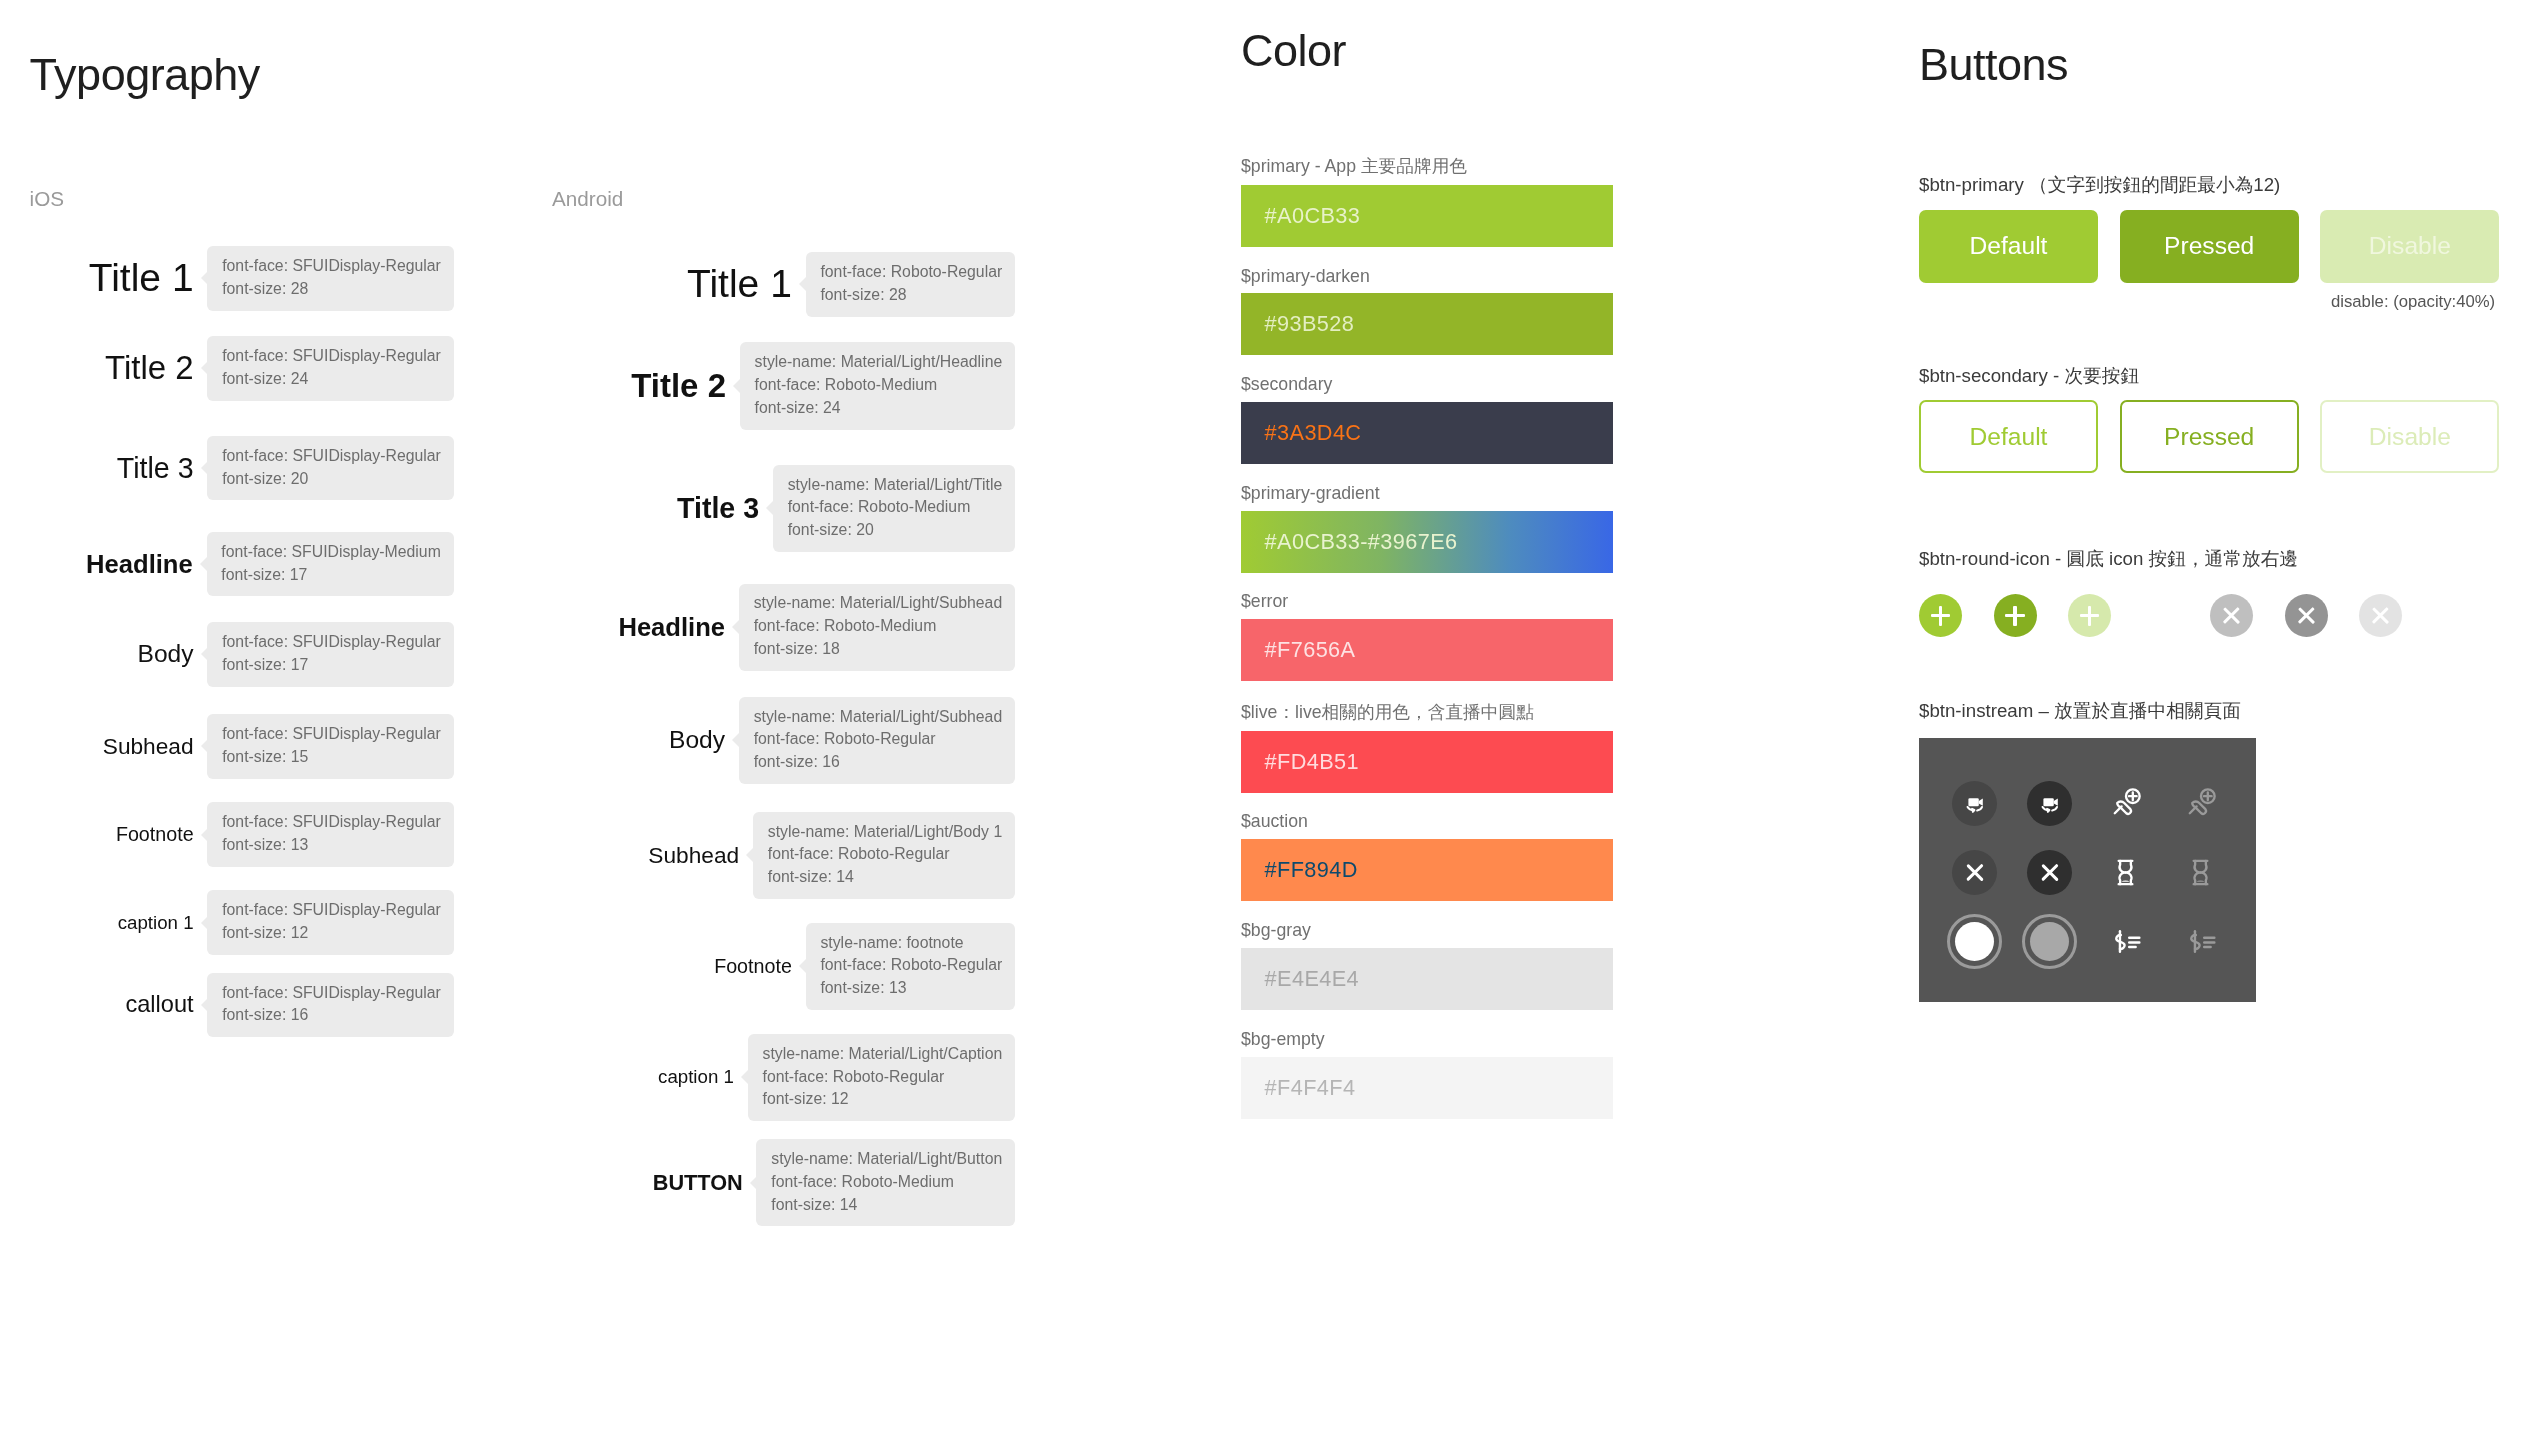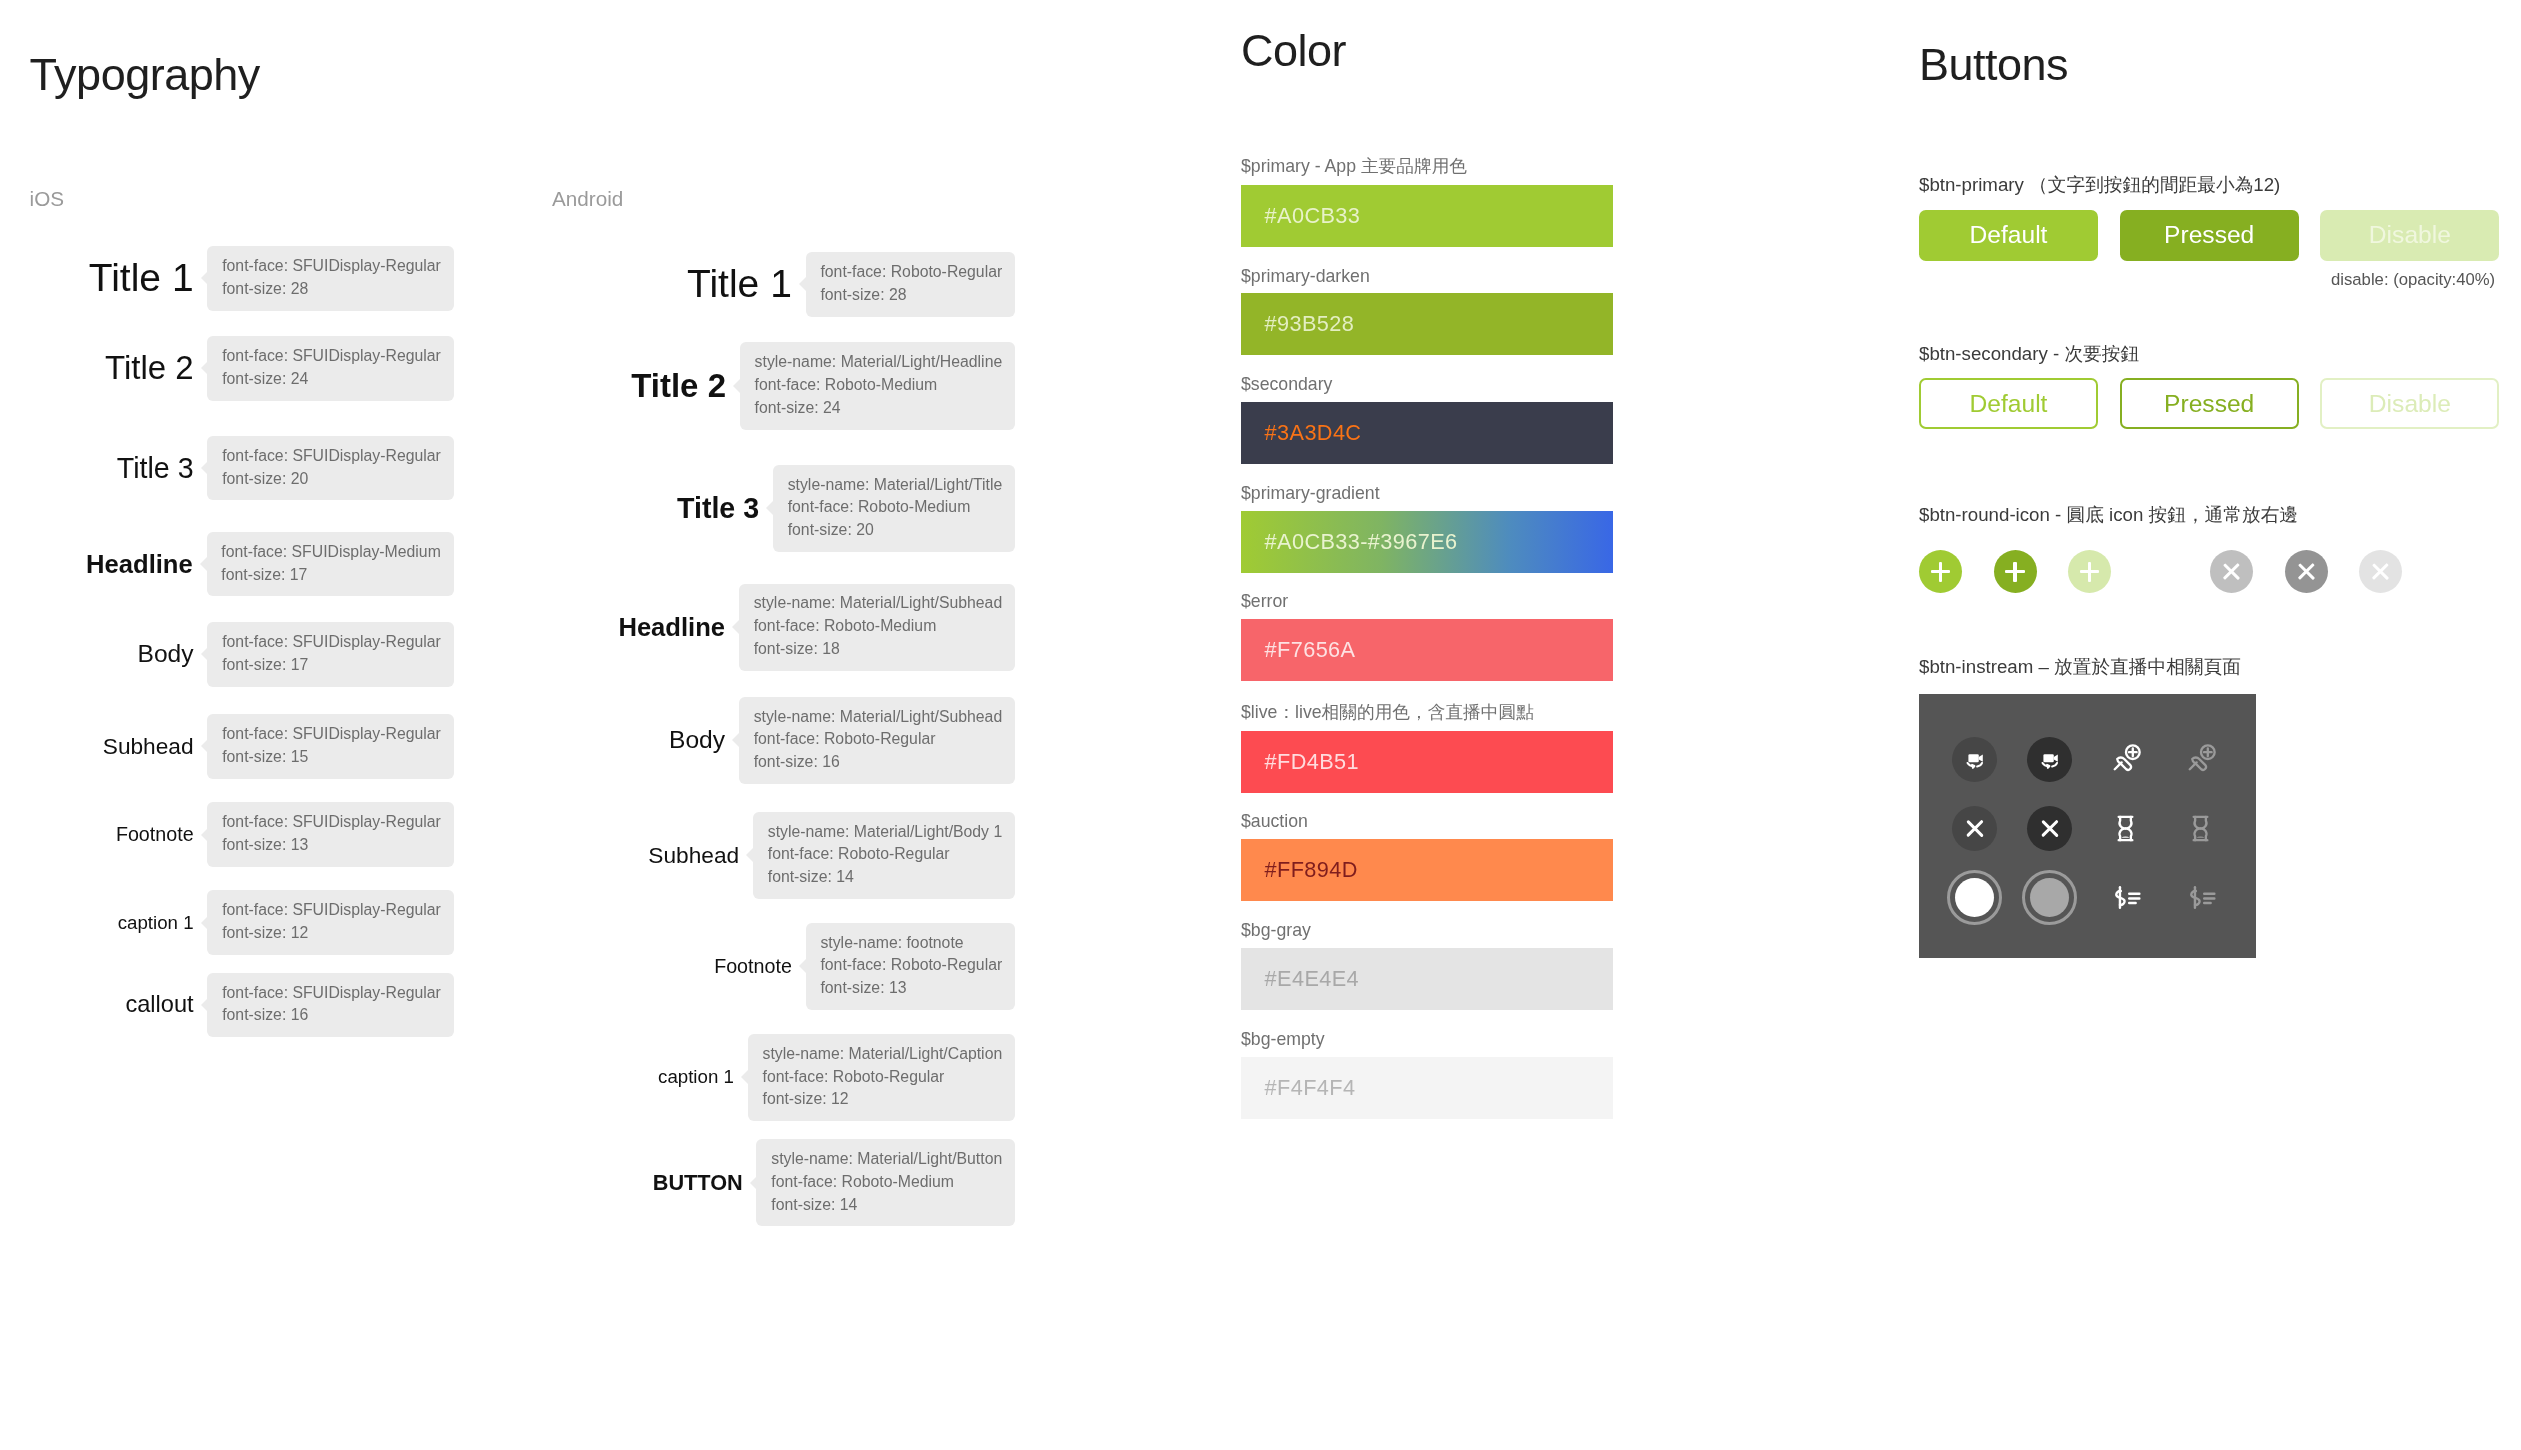--- a/index.html
+++ b/index.html
@@ -89,21 +89,21 @@
   .btn-col { position: absolute; }
   .btn-group-label {
     font-size: 18.7px;
     color: #3b3b3b;
     margin-bottom: 11.8px;
     white-space: nowrap;
   }
   .btn-row { display: flex; gap: 21.7px; align-items: flex-start; }
   .btn {
     width: 179px;
-    height: 51px;
+    height: 73px;
     border-radius: 6.9px;
     display: flex;
     align-items: center;
     justify-content: center;
     font-size: 24.6px;
     border: 2px solid transparent;
   }
   .btn-note {
     font-size: 16.7px;
     color: #555555;
@@ -294,21 +294,21 @@
         <div class="swatch-group">
           <div class="swatch-label">$error</div>
           <div class="swatch" style="background: rgb(247, 101, 106); color: rgb(253, 226, 227);">#F7656A</div>
         </div>
         <div class="swatch-group">
           <div class="swatch-label">$live：live相關的用色，含直播中圓點</div>
           <div class="swatch" style="background: rgb(253, 75, 81); color: rgb(255, 220, 222);">#FD4B51</div>
         </div>
         <div class="swatch-group">
           <div class="swatch-label">$auction</div>
-          <div class="swatch" style="background: rgb(255, 137, 77); color: #7f1d1d;">#FF894D</div>
+          <div class="swatch" style="background: rgb(255, 137, 77); color: #0c4a6e;">#FF894D</div>
         </div>
         <div class="swatch-group">
           <div class="swatch-label">$bg-gray</div>
           <div class="swatch" style="background: rgb(228, 228, 228); color: rgb(168, 168, 168);">#E4E4E4</div>
         </div>
         <div class="swatch-group">
           <div class="swatch-label">$bg-empty</div>
           <div class="swatch" style="background: rgb(244, 244, 244); color: rgb(181, 181, 181);">#F4F4F4</div>
         </div>
       </div>

